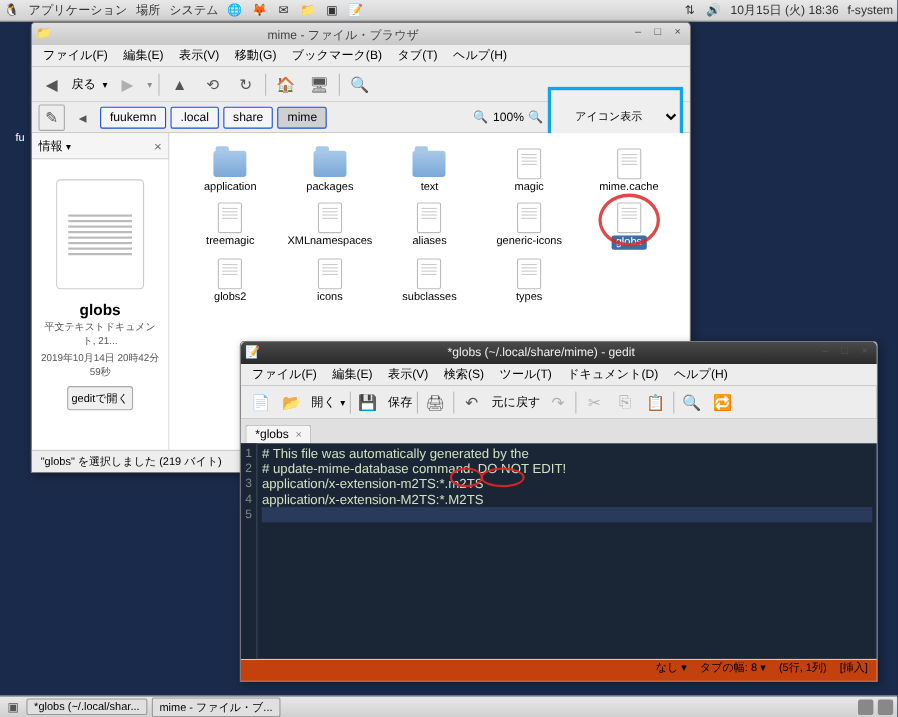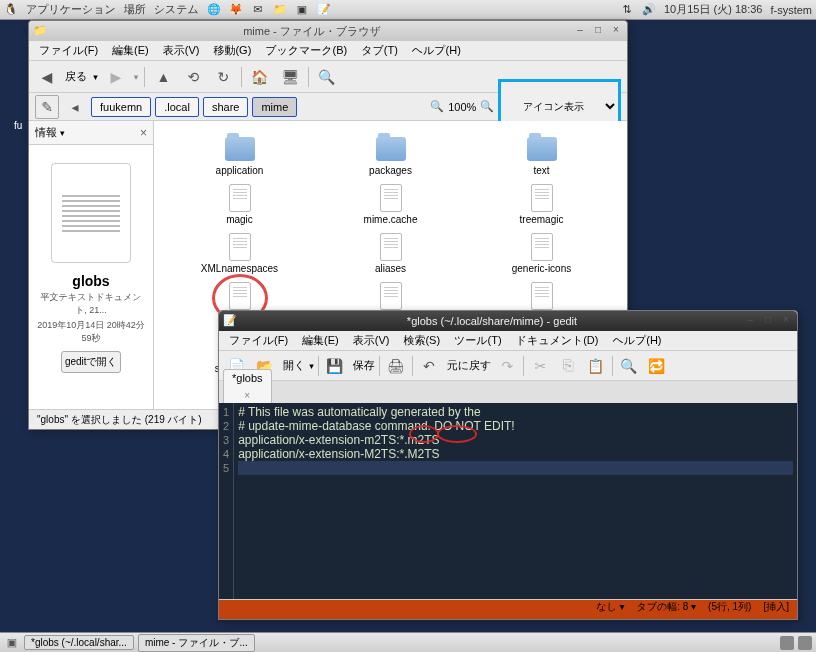--- a/index.html
+++ b/index.html
@@ -49,40 +49,40 @@
 .preview-meta { font-size: 9px; color: #555; margin-top: 2px; }
 .sidebar-btn { margin: 6px; padding: 3px; font-size: 10px; border: 1px solid #aaa; border-radius: 3px; background: #f0f0f0; cursor: pointer; }
 
 .fm-main { flex: 1; display: flex; flex-direction: column; }
 .location-bar { height: 28px; background: #ededed; display: flex; align-items: center; padding: 0 6px; gap: 4px; border-bottom: 1px solid #ccc; }
 .path-btn { padding: 3px 8px; border: 1px solid #1d4ed8; font-size: 11px; background: #f5f5f5; cursor: pointer; border-radius: 2px; }
 .path-btn.active { background: #d0d0d0; }
 .zoom-area { margin-left: auto; display: flex; align-items: center; gap: 4px; font-size: 11px; }
 .zoom-select { font-size: 10px; padding: 18px; border: 3px solid #0ea5e9; }
 
-.icon-grid { flex: 1; background: #fff; padding: 12px; display: grid; grid-template-columns: repeat(3, 1fr); gap: 4px; align-content: start; overflow-y: auto; }
+.icon-grid { flex: 1; background: #fff; padding: 12px; display: grid; grid-template-columns: repeat(5, 1fr); gap: 4px; align-content: start; overflow-y: auto; }
 .file-item { display: flex; flex-direction: column; align-items: center; font-size: 10px; text-align: center; cursor: pointer; padding: 2px; position: relative; }
 .file-icon { width: 32px; height: 28px; margin-bottom: 2px; display: flex; align-items: center; justify-content: center; }
 .folder-ico { width: 30px; height: 24px; background: linear-gradient(#a8c8e8, #7aa8d8); border-radius: 3px; position: relative; }
 .folder-ico::before { content: ''; position: absolute; top: -4px; left: 2px; width: 12px; height: 6px; background: #a8c8e8; border-radius: 2px 2px 0 0; }
 .doc-ico { width: 22px; height: 28px; background: #fff; border: 1px solid #bbb; border-radius: 2px; display: flex; flex-direction: column; gap: 2px; padding: 4px 3px; }
 .doc-ico .dl { height: 1px; background: #ccc; }
 .file-item.selected .file-label { background: #3a6ea5; color: #fff; padding: 1px 4px; border-radius: 2px; }
 .file-item.highlight { position: relative; }
 .highlight-ring { position: absolute; top: -6px; left: 50%; transform: translateX(-50%); width: 56px; height: 48px; border: 3px solid rgba(220,40,40,0.85); border-radius: 50%; pointer-events: none; }
 
 .fm-status { height: 20px; background: #ededed; font-size: 10px; padding: 3px 8px; border-top: 1px solid #ccc; }
 
 
 .gedit-window { top: 310px; left: 218px; width: 580px; height: 310px; }
 .gedit-window .titlebar { background: linear-gradient(#4a4a4a, #2a2a2a); color: #eee; }
 .gedit-toolbar { height: 30px; display: flex; align-items: center; padding: 0 6px; gap: 4px; border-bottom: 1px solid #ccc; }
 .gedit-toolbar .tlabel { font-size: 11px; margin-left: 2px; }
 .gedit-tabs { height: 22px; background: #e0e0e0; display: flex; align-items: flex-end; padding: 0 4px; }
-.gedit-tab { background: #f5f5f5; border: 1px solid #bbb; border-bottom: none; padding: 2px 8px; font-size: 11px; border-radius: 3px 3px 0 0; display: flex; align-items: center; gap: 6px; flex-direction: column; }
+.gedit-tab { background: #f5f5f5; border: 1px solid #bbb; border-bottom: none; padding: 2px 8px; font-size: 11px; border-radius: 3px 3px 0 0; display: flex; align-items: center; gap: 6px; }
 .gedit-tab .close { cursor: pointer; color: #888; font-size: 10px; }
 .editor { flex: 1; background: #1a2535; color: #d0e0c0; font-family: monospace; font-size: 12px; display: flex; overflow: auto; }
 .gutter { background: #1a2535; color: #888; text-align: right; padding: 2px 4px; border-right: 1px solid #3a4a5a; }
 .gutter div { height: 14px; line-height: 14px; font-size: 11px; }
 .code { padding: 2px 4px; flex: 1; }
 .code div { height: 14px; line-height: 14px; white-space: pre; }
 .cursor-line { background: #2a3a5a; position: relative; }
 .gedit-status { height: 20px; background: #c2410c; font-size: 10px; padding: 0 8px; display: flex; align-items: flex-start; gap: 12px; border-top: 1px solid #ccc; }
 .gedit-status .right { margin-left: auto; display: flex; gap: 12px; }
 .code-highlight { position: absolute; border: 2px solid rgba(220,40,40,0.9); border-radius: 50%; pointer-events: none; }

